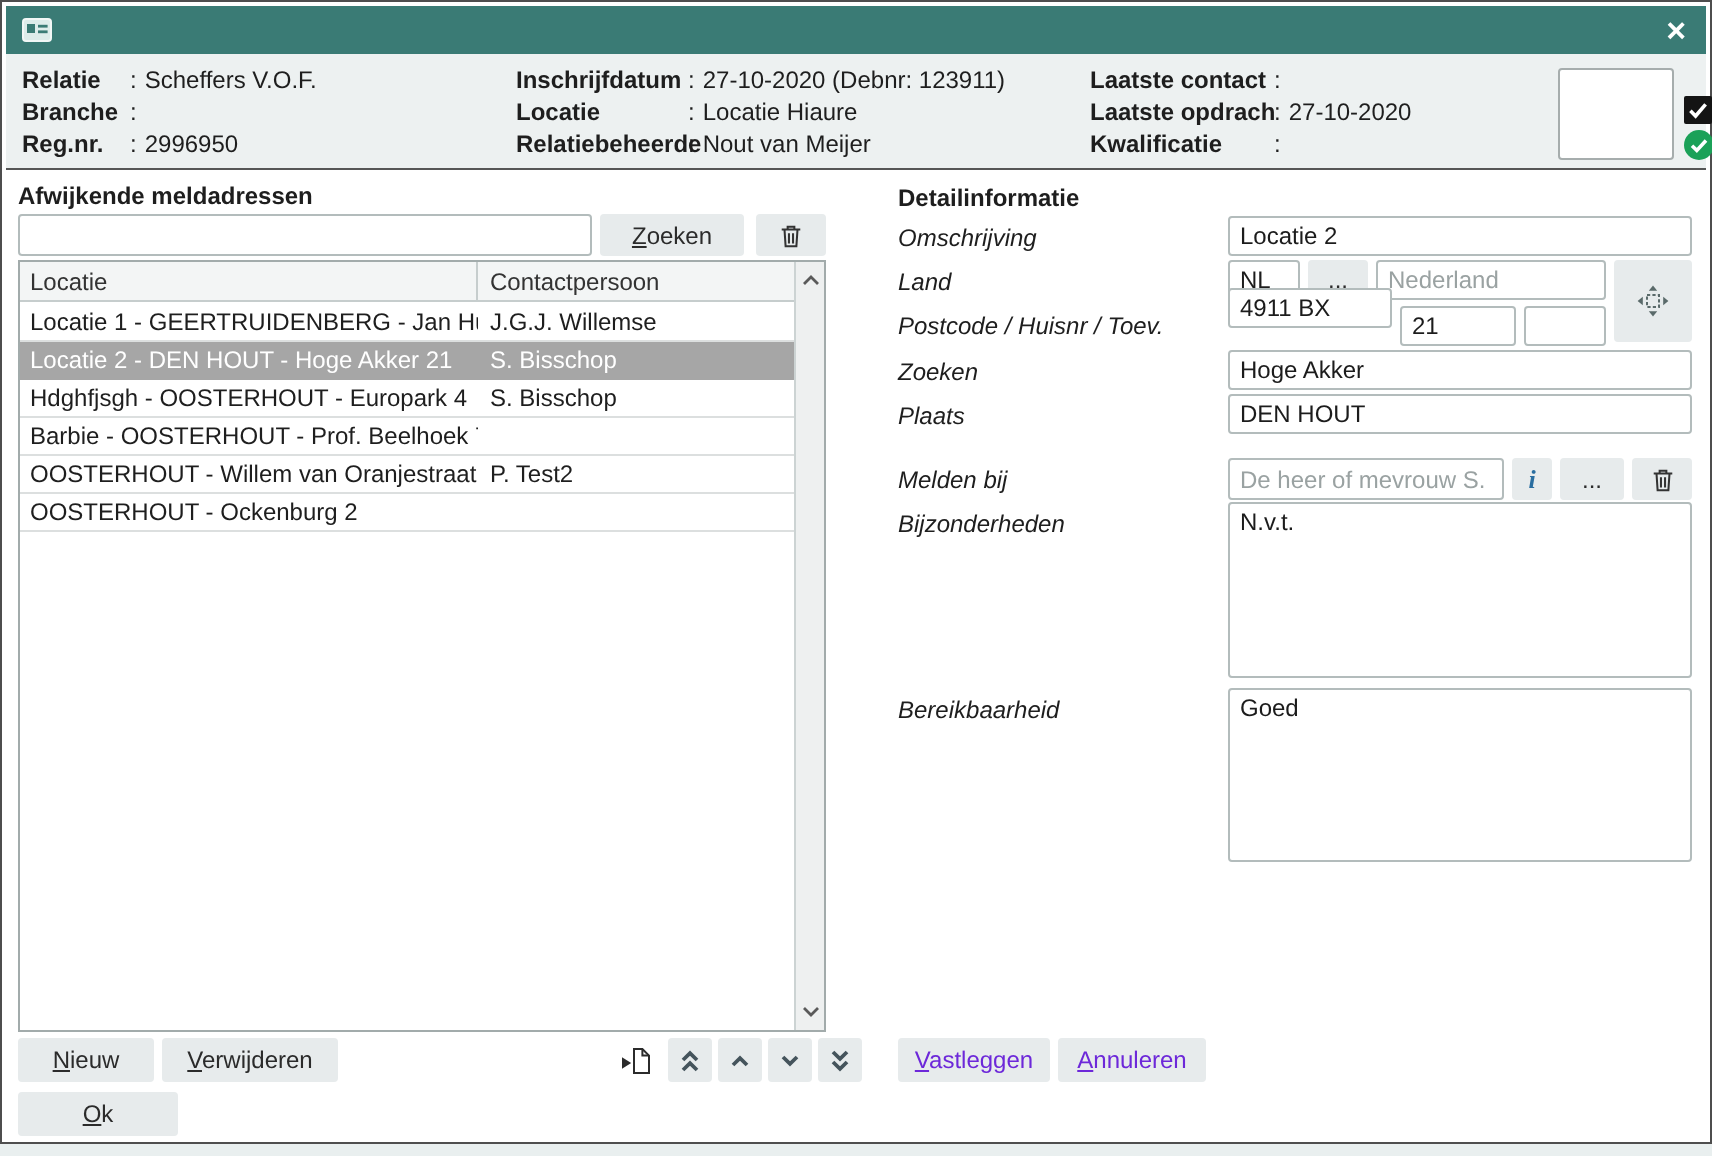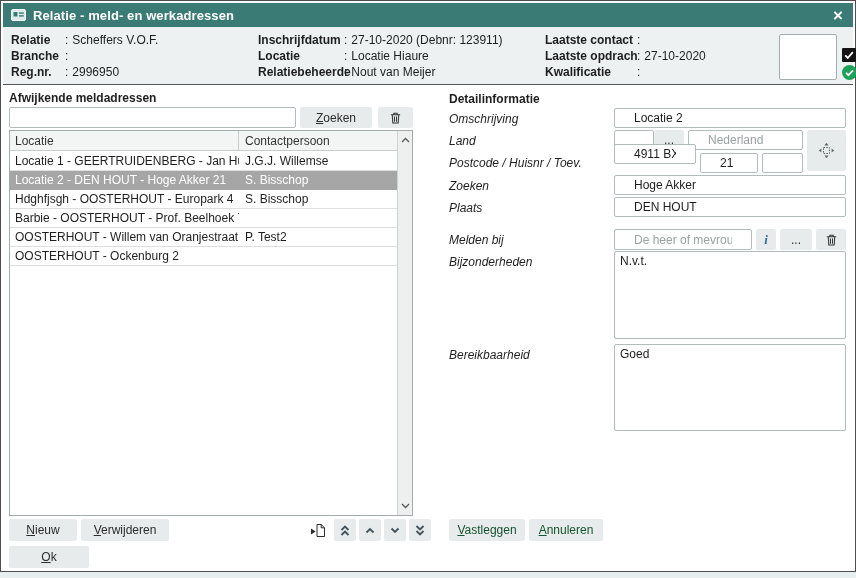--- a/index.html
+++ b/index.html
@@ -51,25 +51,25 @@
   .hdr-check { position: absolute; left: 839px; top: 21px; width: 14px; height: 14px; cursor: pointer; }
   .hdr-ok    { position: absolute; left: 839px; top: 38px; width: 15px; height: 15px; }
   
   .btn {
     position: absolute; background: var(--button-bg, #e7ebec); border: none;
     border-radius: 2px; font: 12px "Liberation Sans", sans-serif; color: #2b2b2b;
     cursor: pointer; display: flex; align-items: center; justify-content: center;
   }
   .btn .ak { display: block; }
   .btn .ak::first-letter { text-decoration: underline; }
-  .btn.disabled { color: #14532d; cursor: default; }
+  .btn.disabled { color: #6d28d9; cursor: default; }
   .input, .ta {
     position: absolute; background: #fff; border: 1px solid #b3bcbc;
     border-radius: 2px; font: 12px "Liberation Sans", sans-serif;
-    color: #1c1c1c; padding: 0 19px; outline: none;
+    color: #1c1c1c; padding: 0 5px; outline: none;
   }
   .input.dim { color: #9aa2a2; }
   .ta { padding: 2px 5px; resize: none; line-height: 15px; }
   .lbl { position: absolute; white-space: nowrap; font-style: italic; }
   .sect { position: absolute; font-weight: bold; }
   
   .search-input { left: 8px; top: 106px; width: 287px; height: 21px; }
   .zoeken-btn { left: 299px; top: 106px; width: 72px; height: 21px; }
   .trash-btn-search { left: 377px; top: 106px; width: 35px; height: 21px; }
   .table {
@@ -137,21 +137,20 @@
 
   <div class="titlebar">
     <span>
       <svg width="15" height="12" viewBox="0 0 15 12">
         <rect x="0.5" y="0.5" width="14" height="11" rx="1.5" fill="#ddeceA" stroke="#f2f7f6"></rect>
         <rect x="2.5" y="3" width="4" height="4.5" fill="#3a7b75"></rect>
         <rect x="8" y="3.4" width="4.8" height="1.4" fill="#3a7b75"></rect>
         <rect x="8" y="6.2" width="4.8" height="1.4" fill="#3a7b75"></rect>
       </svg>
     </span>
-    <span class="ttl">Relatie - meld- en werkadressen</span>
     <button class="close-btn">×</button>
   </div>
 
   <div class="header">
     <div class="hcol hcol-left">
         <div class="hrow">
           <span class="hlabel">Relatie</span>
           <span class="hsep">:</span>
           <span class="hvalue">Scheffers V.O.F.</span>
         </div>

